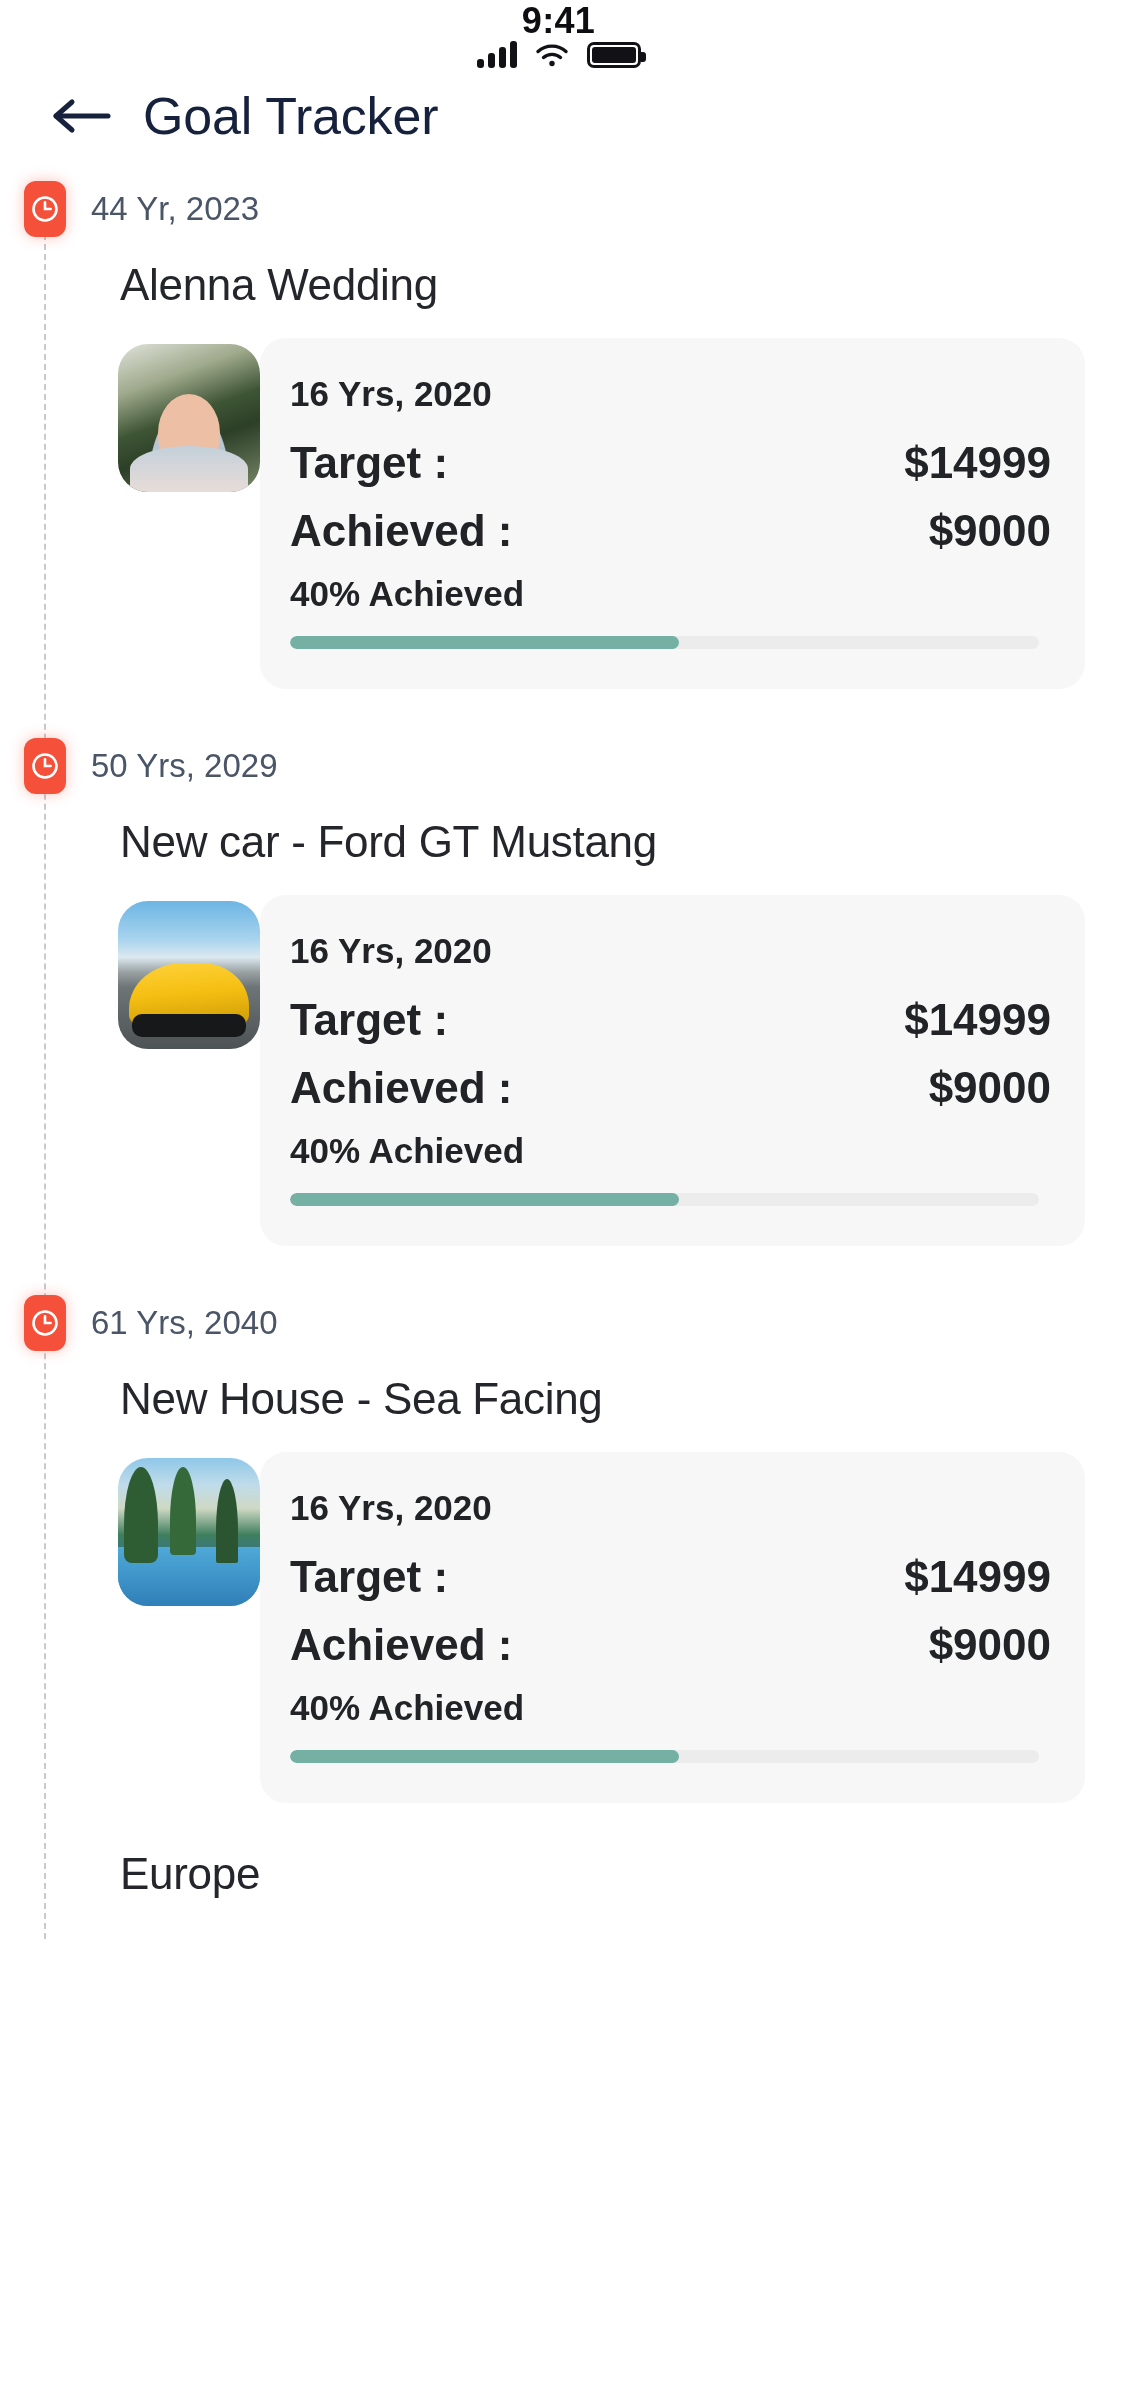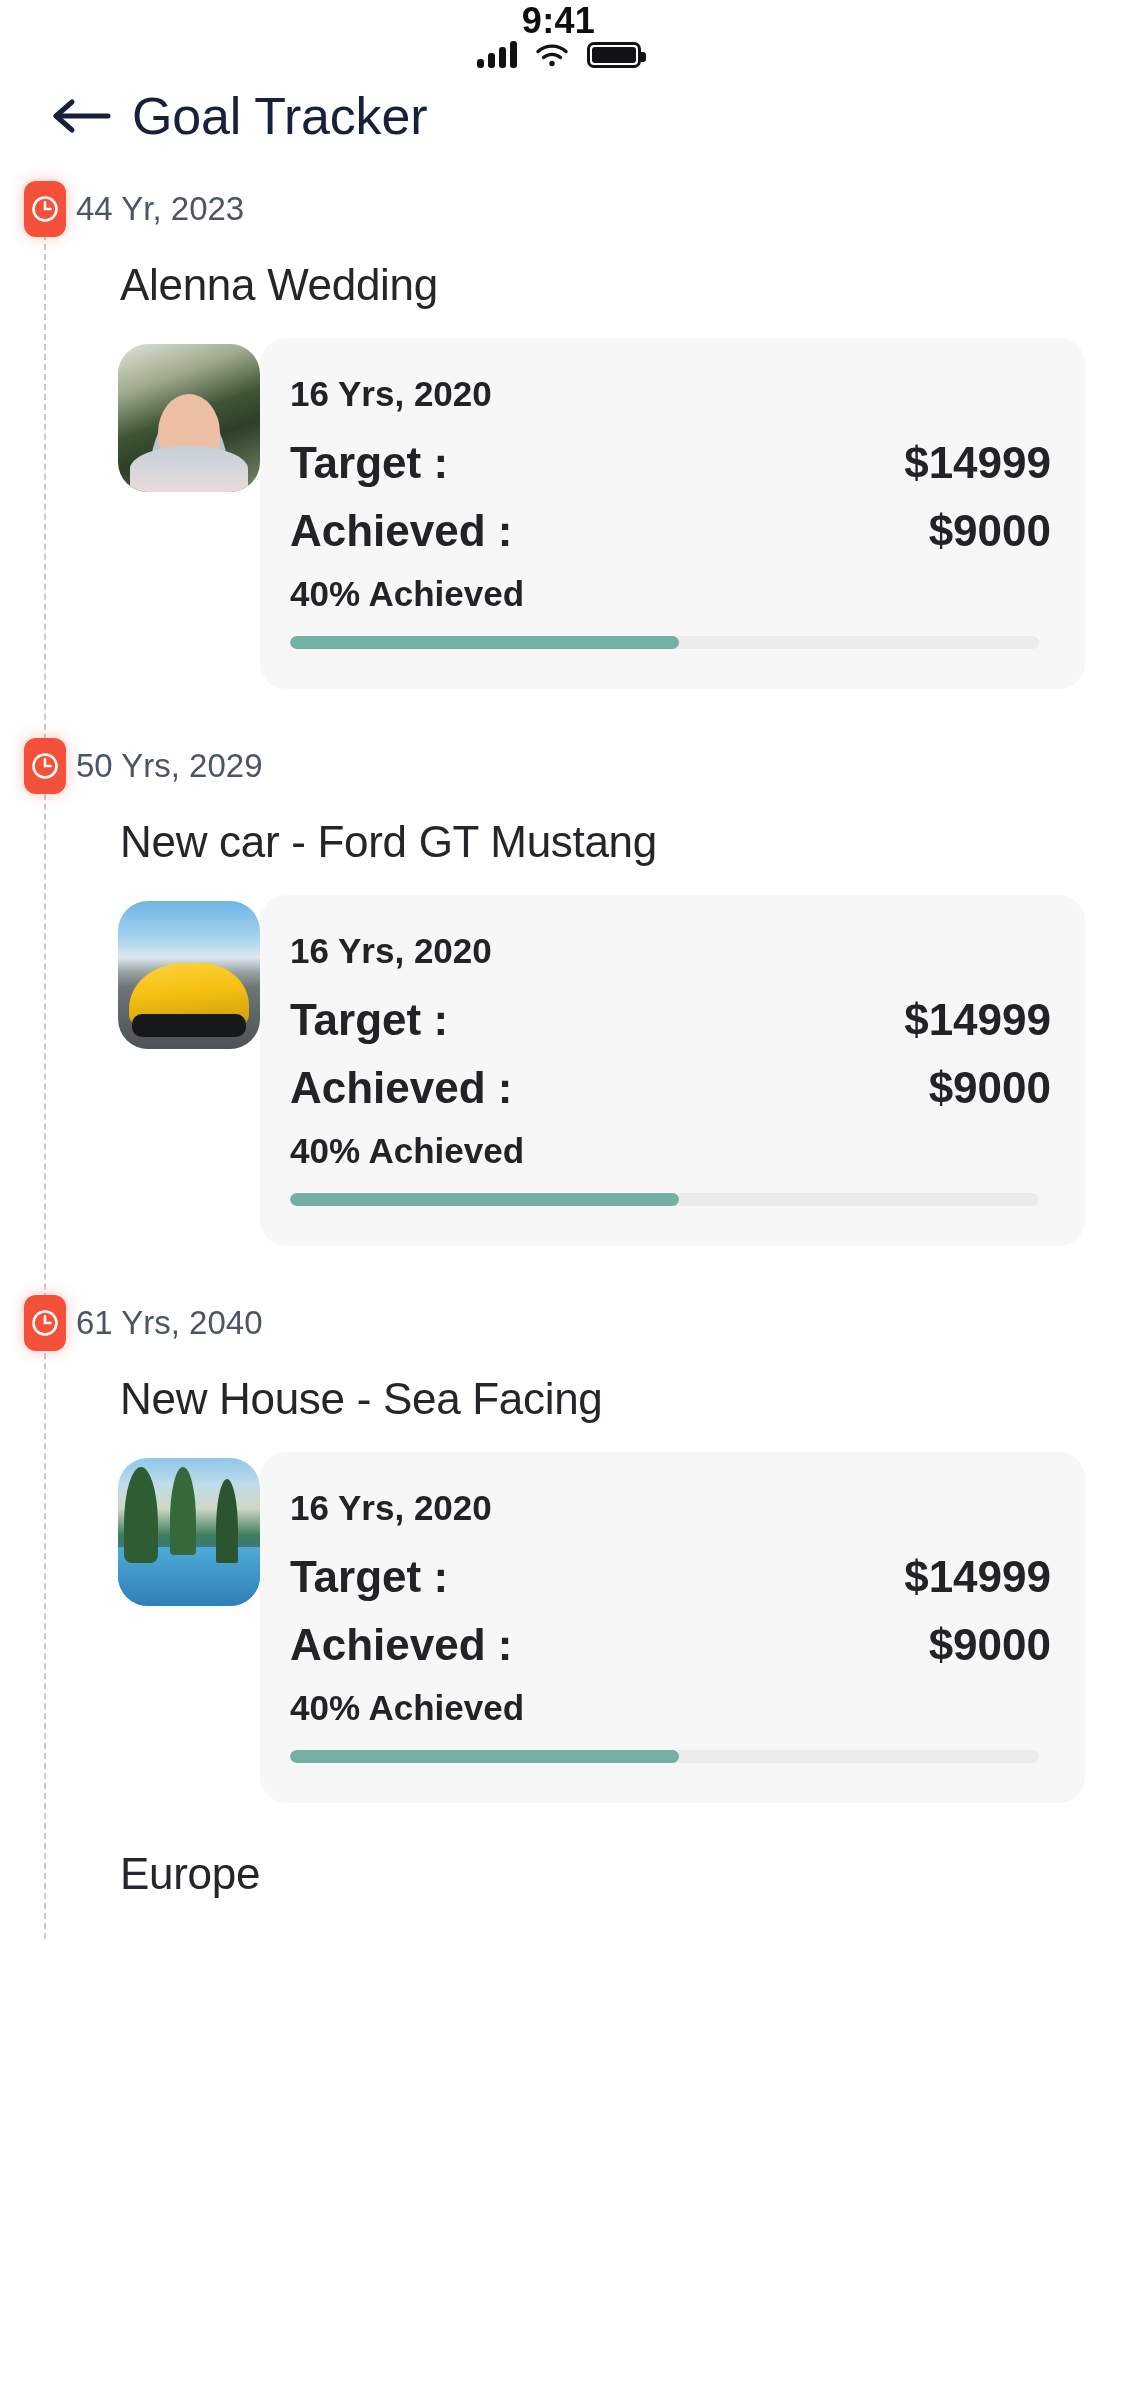--- a/index.html
+++ b/index.html
@@ -54,21 +54,21 @@
     border-radius:0 3px 3px 0;
   }
   .battery b{ display:block; width:100%; height:100%; background:#111116; border-radius:3px; }
 
   
   .header{
     height:108px;
     display:flex;
     align-items:center;
     padding-left:50px;
-    gap:20px;
+    gap:31px;
   }
   .back-arrow{ width:62px; height:46px; flex:none; cursor:pointer; }
   .page-title{
     font-size:52px;
     font-weight:400;
     color:#16213c;
     letter-spacing:-0.2px;
     white-space:nowrap;
   }
 
@@ -86,21 +86,21 @@
     border-left:2px dashed #c9c9cf;
     z-index:0;
   }
 
   .entry{ position:relative; z-index:1; }
 
   .entry-head{
     display:flex;
     align-items:center;
     height:62px;
-    gap:10px;
+    gap:25px;
     padding-left:24px;
   }
   .marker{
     width:42px; height:56px;
     flex:none;
     background:#f4503a;
     border-radius:12px;
     display:flex;
     align-items:center;
     justify-content:center;

